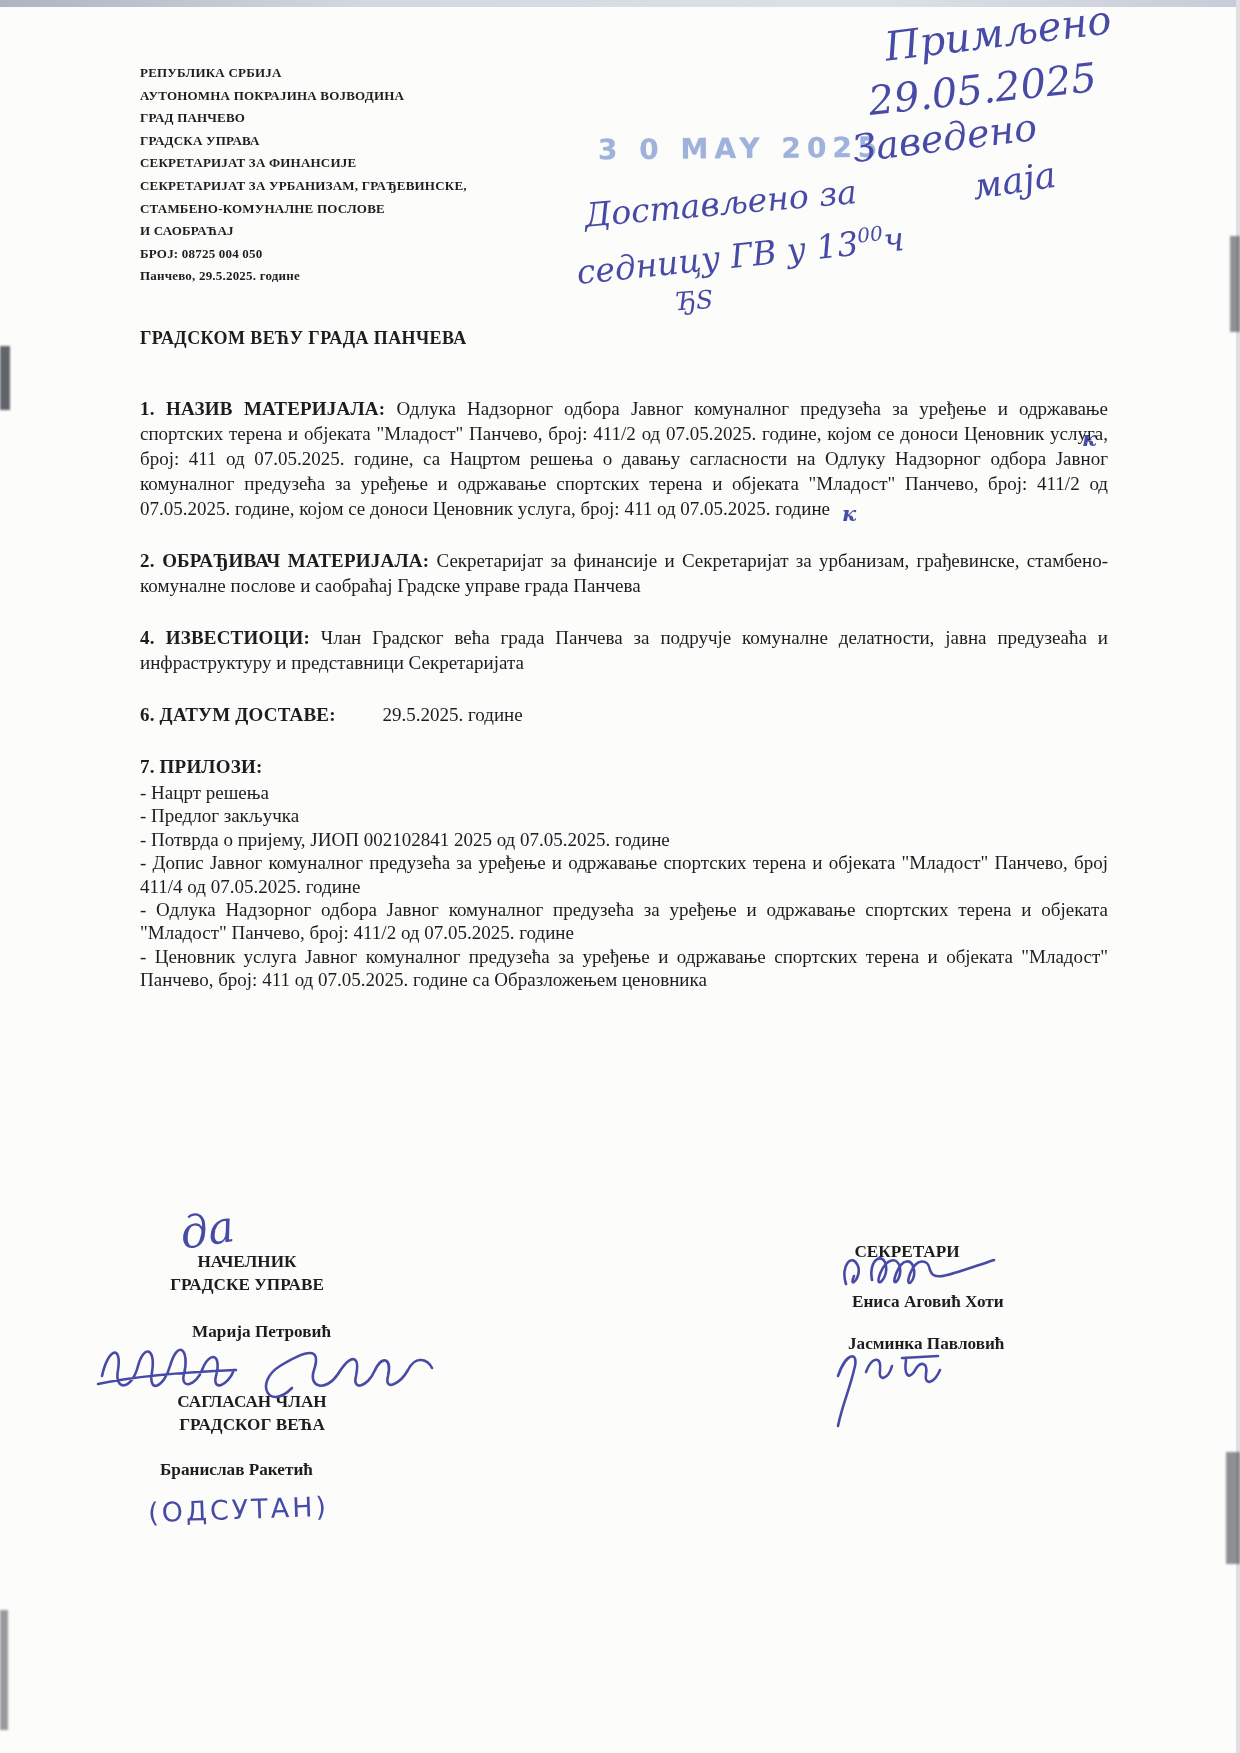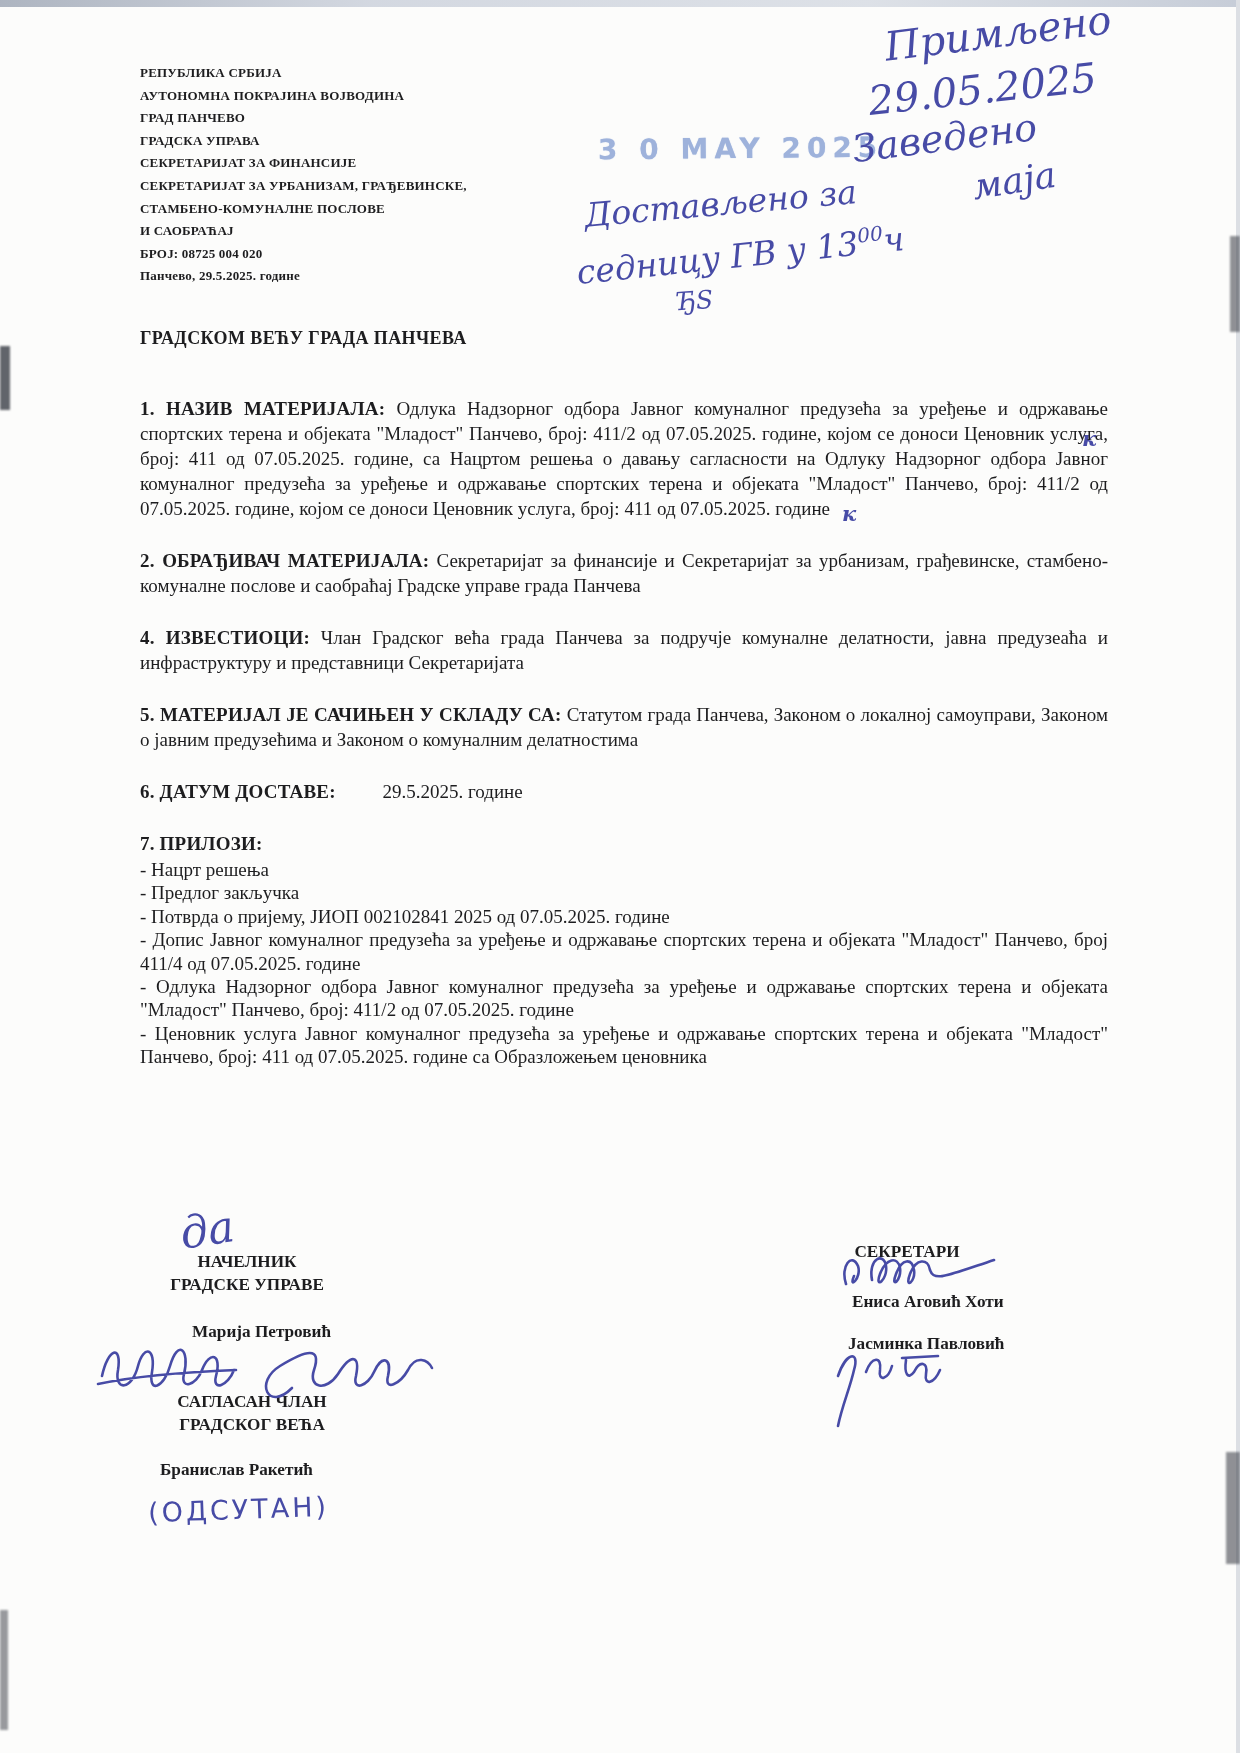--- a/index.html
+++ b/index.html
@@ -92,21 +92,21 @@
 
   <div class="header">
     <div>РЕПУБЛИКА СРБИЈА</div>
     <div>АУТОНОМНА ПОКРАЈИНА ВОЈВОДИНА</div>
     <div>ГРАД ПАНЧЕВО</div>
     <div>ГРАДСКА УПРАВА</div>
     <div>СЕКРЕТАРИЈАТ ЗА ФИНАНСИЈЕ</div>
     <div>СЕКРЕТАРИЈАТ ЗА УРБАНИЗАМ, ГРАЂЕВИНСКЕ,</div>
     <div>СТАМБЕНО-КОМУНАЛНЕ ПОСЛОВЕ</div>
     <div>И САОБРАЋАЈ</div>
-    <div>БРОЈ: 08725 004 020</div>
+    <div>БРОЈ: 08725 004 050</div>
     <div>Панчево, 29.5.2025. године</div>
   </div>
 
   <div class="stamp">3 0 MAY 2025</div>
 
   <div class="pen hw-received">Примљено</div>
   <div class="pen hw-recdate">29.05.2025</div>
   <div class="pen hw-logged">Заведено</div>
   <div class="pen hw-loggedname">маја</div>
   <div class="pen hw-deliv1">Достављено за</div>
@@ -124,24 +124,20 @@
       <b><span>1.</span> <span>НАЗИВ МАТЕРИЈАЛА:</span></b>
       <span>Одлука Надзорног одбора Јавног комуналног предузећа за уређење и одржавање спортских терена и објеката "Младост" Панчево, број: 411/2 од 07.05.2025. године, којом се доноси Ценовник услуга, број: 411 од 07.05.2025. године, са Нацртом решења о давању сагласности на Одлуку Надзорног одбора Јавног комуналног предузећа за уређење и одржавање спортских терена и објеката "Младост" Панчево, број: 411/2 од 07.05.2025. године, којом се доноси Ценовник услуга, број: 411 од 07.05.2025. године</span>
     </p>
     <p class="par">
       <b><span>2.</span> <span>ОБРАЂИВАЧ МАТЕРИЈАЛА:</span></b>
       <span>Секретаријат за финансије и Секретаријат за урбанизам, грађевинске, стамбено-комуналне послове и саобраћај Градске управе града Панчева</span>
     </p>
     <p class="par">
       <b><span>4.</span> <span>ИЗВЕСТИОЦИ:</span></b>
       <span>Члан Градског већа града Панчева за подручје комуналне делатности, јавна предузеаћа и инфраструктуру и представници Секретаријата</span>
-    </p>
-    <p class="par">
-      <b><span>5.</span> <span>МАТЕРИЈАЛ ЈЕ САЧИЊЕН У СКЛАДУ СА:</span></b>
-      <span>Статутом града Панчева, Законом о локалној самоуправи, Законом о јавним предузећима и Законом о комуналним делатностима</span>
     </p>
     <p class="par">
       <b><span>6.</span>&nbsp;<span>ДАТУМ ДОСТАВЕ:</span></b><span class="tabgap"></span>
       <span>29.5.2025. године</span>
     </p>
     <p class="par">
       <b><span>7.</span> <span>ПРИЛОЗИ:</span></b>
     </p>
     <div class="attach-list">
       <div class="li">- Нацрт решења</div>

